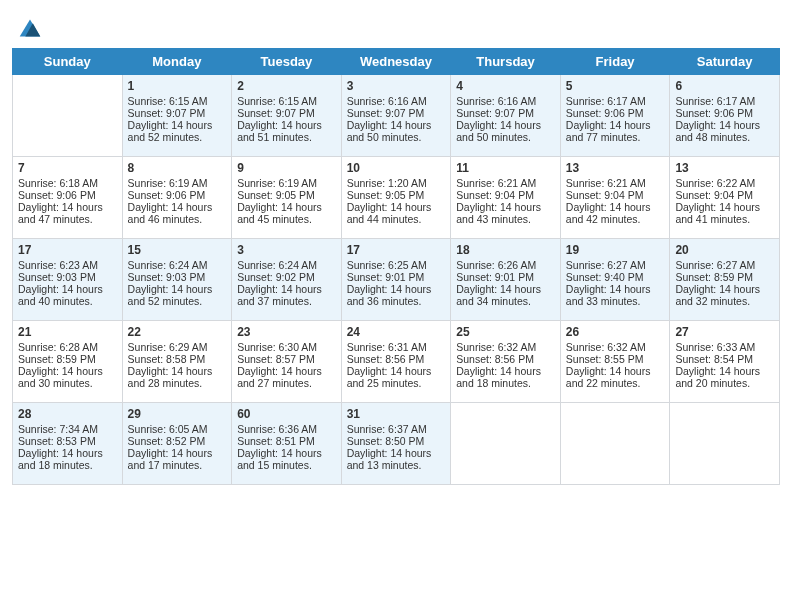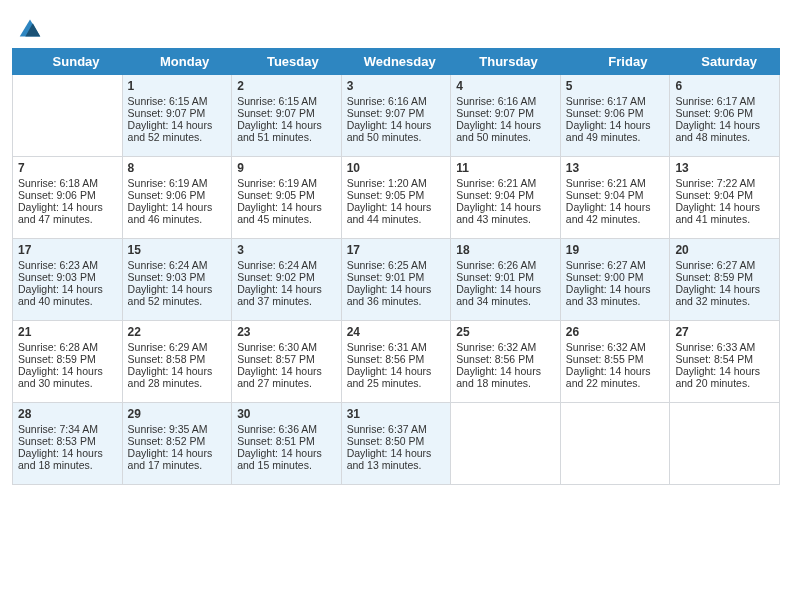--- a/index.html
+++ b/index.html
@@ -54,22 +54,22 @@
       margin-top: 2px;
     }
     .calendar-table {
       width: 100%;
       border-collapse: collapse;
       table-layout: fixed;
     }
     .calendar-table th {
       background-color: #2e86c1;
       color: white;
-      text-align: right;
-      padding: 5px 22px;
+      text-align: center;
+      padding: 5px 6px;
       font-size: 13px;
       font-weight: bold;
       border: 1px solid #2e86c1;
     }
     .calendar-table td {
       vertical-align: top;
       padding: 4px 5px;
       font-size: 10.5px;
       color: #333;
       border: 1px solid #d5d8dc;
@@ -159,21 +159,21 @@
             <div>Sunrise: 6:16 AM</div>
             <div>Sunset: 9:07 PM</div>
             <div>Daylight: 14 hours</div>
             <div>and 50 minutes.</div>
           </td>
           <td>
             <span class="day-num">5</span>
             <div>Sunrise: 6:17 AM</div>
             <div>Sunset: 9:06 PM</div>
             <div>Daylight: 14 hours</div>
-            <div>and 49 minutes.</div>
+            <div>and 77 minutes.</div>
           </td>
           <td>
             <span class="day-num">6</span>
             <div>Sunrise: 6:17 AM</div>
             <div>Sunset: 9:06 PM</div>
             <div>Daylight: 14 hours</div>
             <div>and 48 minutes.</div>
           </td>
         </tr>
         <tr>
@@ -214,21 +214,21 @@
           </td>
           <td>
             <span class="day-num">13</span>
             <div>Sunrise: 6:21 AM</div>
             <div>Sunset: 9:04 PM</div>
             <div>Daylight: 14 hours</div>
             <div>and 42 minutes.</div>
           </td>
           <td>
             <span class="day-num">13</span>
-            <div>Sunrise: 7:22 AM</div>
+            <div>Sunrise: 6:22 AM</div>
             <div>Sunset: 9:04 PM</div>
             <div>Daylight: 14 hours</div>
             <div>and 41 minutes.</div>
           </td>
         </tr>
         <tr>
           <td>
             <span class="day-num">17</span>
             <div>Sunrise: 6:23 AM</div>
             <div>Sunset: 9:03 PM</div>
@@ -259,21 +259,21 @@
           <td>
             <span class="day-num">18</span>
             <div>Sunrise: 6:26 AM</div>
             <div>Sunset: 9:01 PM</div>
             <div>Daylight: 14 hours</div>
             <div>and 34 minutes.</div>
           </td>
           <td>
             <span class="day-num">19</span>
             <div>Sunrise: 6:27 AM</div>
-            <div>Sunset: 9:00 PM</div>
+            <div>Sunset: 9:40 PM</div>
             <div>Daylight: 14 hours</div>
             <div>and 33 minutes.</div>
           </td>
           <td>
             <span class="day-num">20</span>
             <div>Sunrise: 6:27 AM</div>
             <div>Sunset: 8:59 PM</div>
             <div>Daylight: 14 hours</div>
             <div>and 32 minutes.</div>
           </td>
@@ -332,27 +332,27 @@
         <tr>
           <td>
             <span class="day-num">28</span>
             <div>Sunrise: 7:34 AM</div>
             <div>Sunset: 8:53 PM</div>
             <div>Daylight: 14 hours</div>
             <div>and 18 minutes.</div>
           </td>
           <td>
             <span class="day-num">29</span>
-            <div>Sunrise: 9:35 AM</div>
+            <div>Sunrise: 6:05 AM</div>
             <div>Sunset: 8:52 PM</div>
             <div>Daylight: 14 hours</div>
             <div>and 17 minutes.</div>
           </td>
           <td>
-            <span class="day-num">30</span>
+            <span class="day-num">60</span>
             <div>Sunrise: 6:36 AM</div>
             <div>Sunset: 8:51 PM</div>
             <div>Daylight: 14 hours</div>
             <div>and 15 minutes.</div>
           </td>
           <td>
             <span class="day-num">31</span>
             <div>Sunrise: 6:37 AM</div>
             <div>Sunset: 8:50 PM</div>
             <div>Daylight: 14 hours</div>

